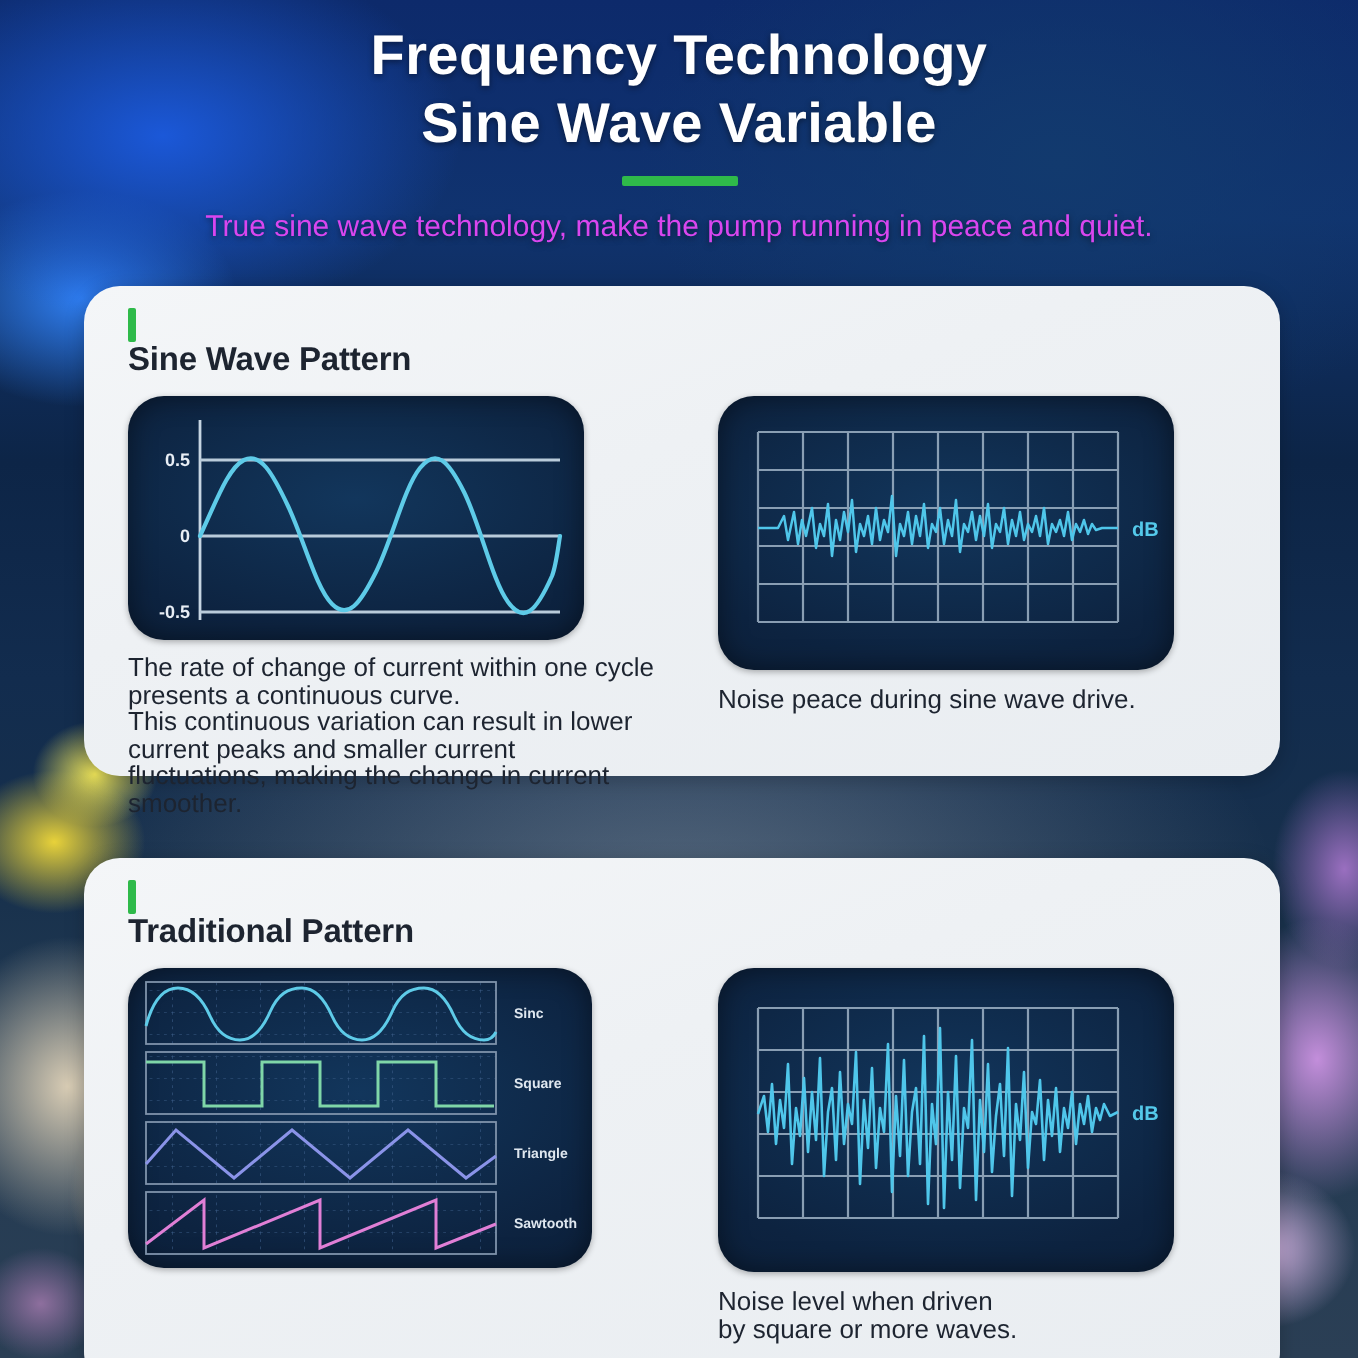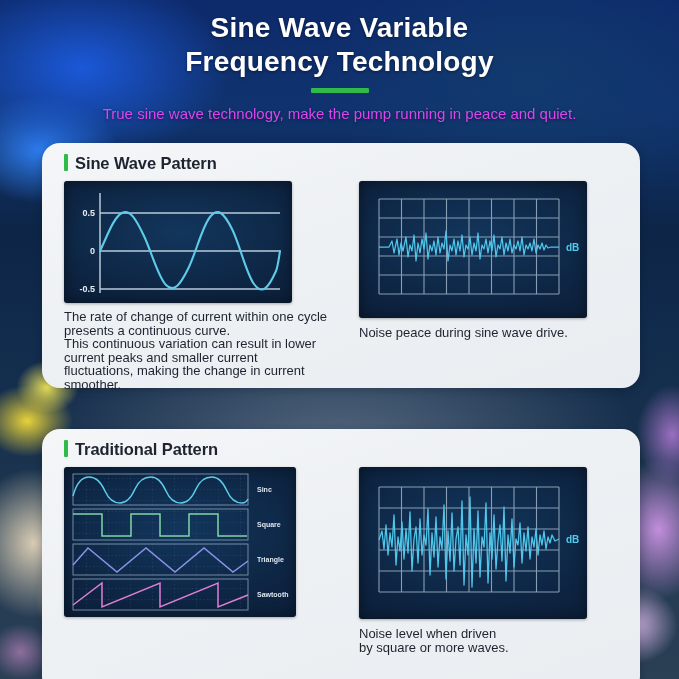--- a/index.html
+++ b/index.html
@@ -87,38 +87,39 @@
     border-radius: 18px;
     box-shadow: 0 2px 10px rgba(0,0,0,0.22);
     z-index: 4;
   }
   #card-sine { top: 143px; height: 245px; }
   #card-trad { top: 404px; height: 265px; margin-top: 25px; }
 
   .sec-head {
     display: flex; align-items: flex-start;
     margin: 11px 0 0 22px;
+    flex-direction: column;
   }
   .sec-head .gbar {
     width: 4px; height: 17px; background: #2fba4a;
     border-radius: 1px; margin-right: 7px;
   }
   .sec-head .sec-title {
     font-size: 16.5px; font-weight: bold; color: #1d2430;
     letter-spacing: -0.1px;
   }
 
   .row { display: flex; padding: 0 0 0 22px; margin-top: 8px; }
   .col-left { width: 285px; }
   .col-right { width: 253px; margin-left: 10px; }
 
   
   .scope {
     background: radial-gradient(ellipse 150% 130% at 50% 42%, #12365c 0%, #0d2340 42%, #081629 100%);
-    border-radius: 3px;
+    border-radius: 18px;
     box-shadow: inset 0 0 14px rgba(0,0,0,0.45), 0 1px 3px rgba(0,0,0,0.3);
     position: relative;
   }
   #scope-sine { width: 228px; height: 122px; }
   #scope-noise1 { width: 228px; height: 137px; }
   #scope-trad { width: 232px; height: 150px; }
   #scope-noise2 { width: 228px; height: 152px; }
 
   .scope svg { display: block; width: 100%; height: 100%; }
 
@@ -156,22 +157,22 @@
 <div id="page">
 
   <div class="bg-layer bg-deep"></div>
   <div class="bg-layer bg-coral-left"></div>
   <div class="bg-layer bg-coral-right"></div>
   <div class="bg-layer bg-coral-bottom"></div>
   <div class="bg-layer bg-haze"></div>
 
   <div class="header">
     <div class="title">
+      <div>Frequency Technology</div>
       <div>Sine Wave Variable</div>
-      <div>Frequency Technology</div>
     </div>
     <div class="accent-bar"></div>
     <div class="subtitle">True sine wave technology, make the pump running in peace and quiet.</div>
   </div>
 
   <div class="card" id="card-sine">
     <div class="sec-head">
       <span class="gbar"></span>
       <span class="sec-title">Sine Wave Pattern</span>
     </div>

